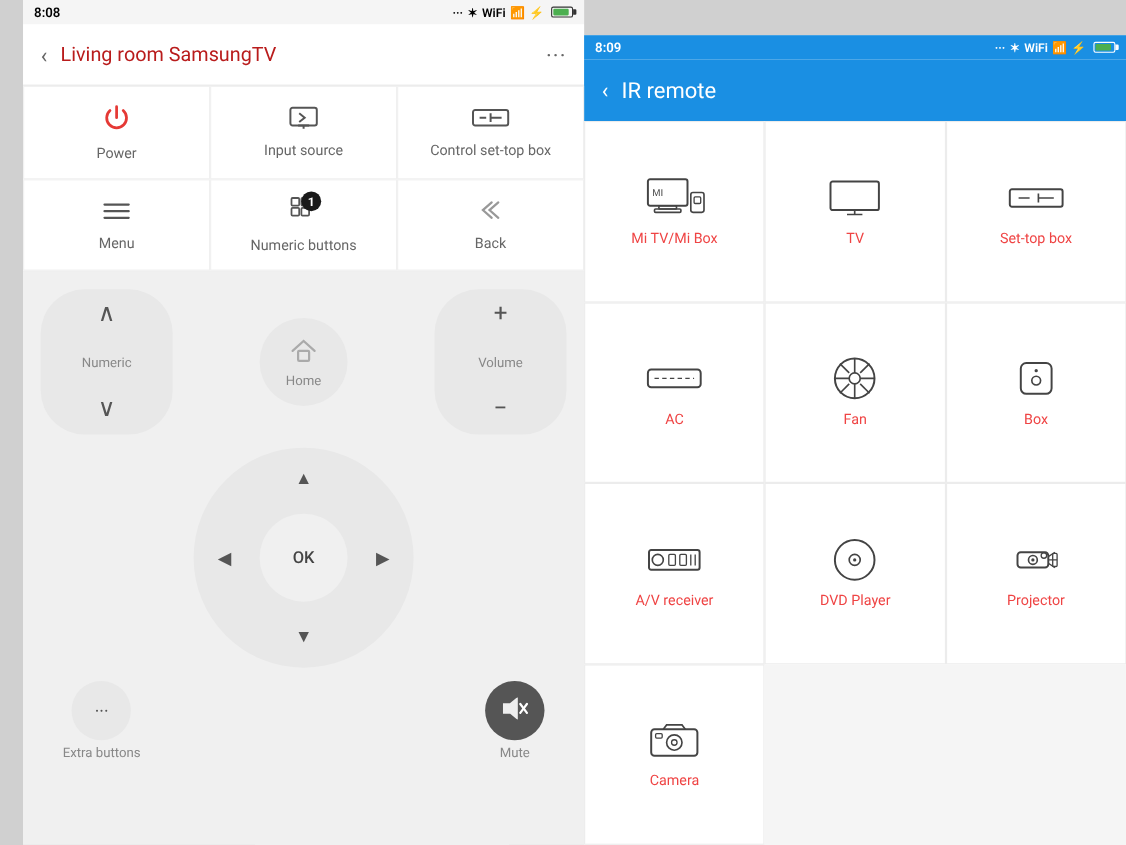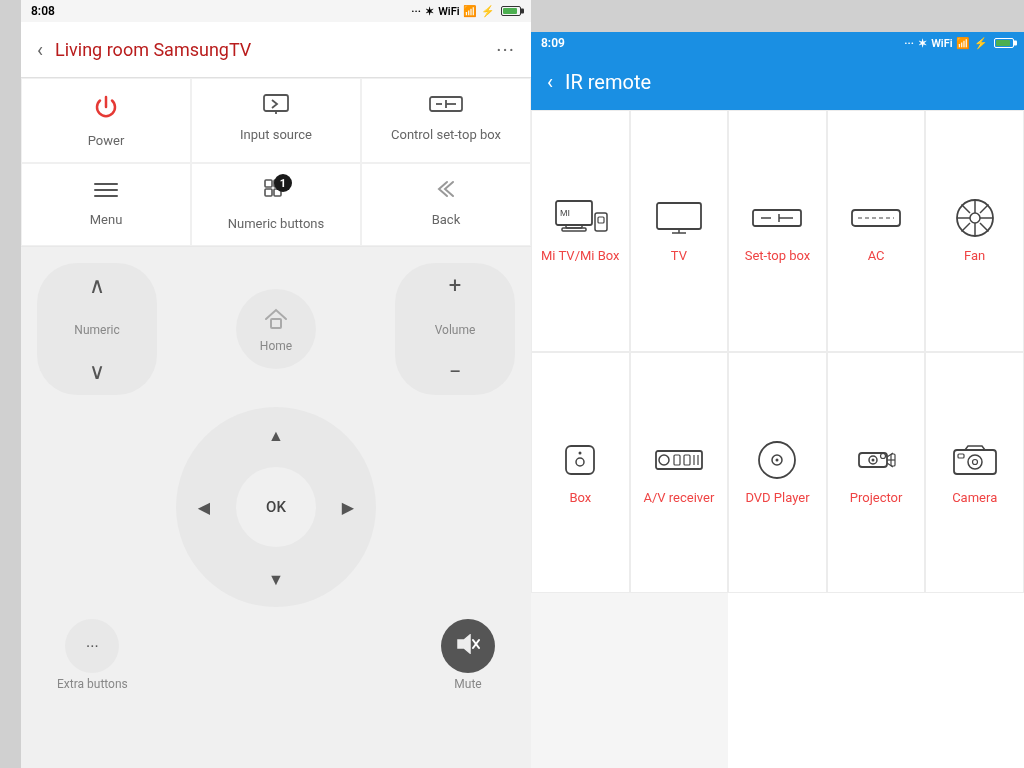--- a/index.html
+++ b/index.html
@@ -104,20 +104,21 @@
     .btn-grid {
       display: grid;
       grid-template-columns: 1fr 1fr 1fr;
       background: white;
       border-bottom: 1px solid #e8e8e8;
     }
     .btn-grid-item {
       display: flex;
       flex-direction: column;
       align-items: center;
+      justify-content: center;
       padding: 14px 8px;
       border: 1px solid #f0f0f0;
       cursor: pointer;
       position: relative;
     }
     .btn-icon {
       font-size: 24px;
       margin-bottom: 6px;
       color: #555;
     }
@@ -315,21 +316,21 @@
       margin-right: 12px;
       cursor: pointer;
     }
     .right-title {
       font-size: 20px;
       font-weight: 400;
     }
 
     .ir-grid {
       display: grid;
-      grid-template-columns: 1fr 1fr 1fr 1fr 1fr;
+      grid-template-columns: 1fr 1fr 1fr;
       flex: 1;
       background: white;
     }
     .ir-cell {
       display: flex;
       flex-direction: column;
       align-items: center;
       justify-content: center;
       padding: 16px 8px;
       border: 1px solid #ececec;

